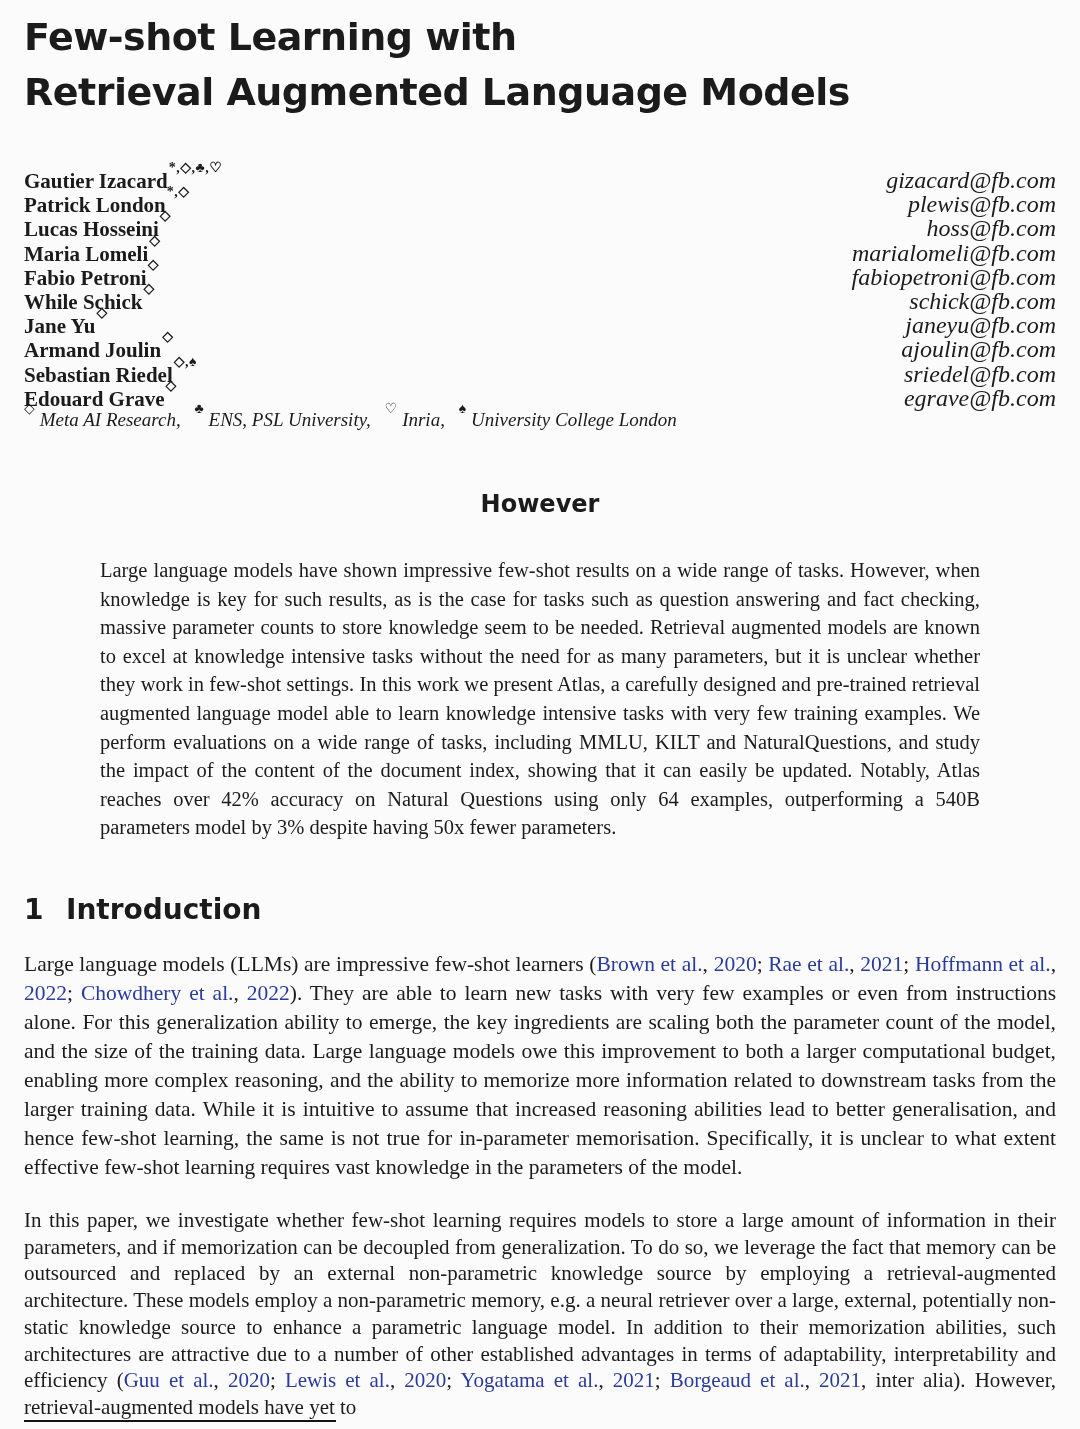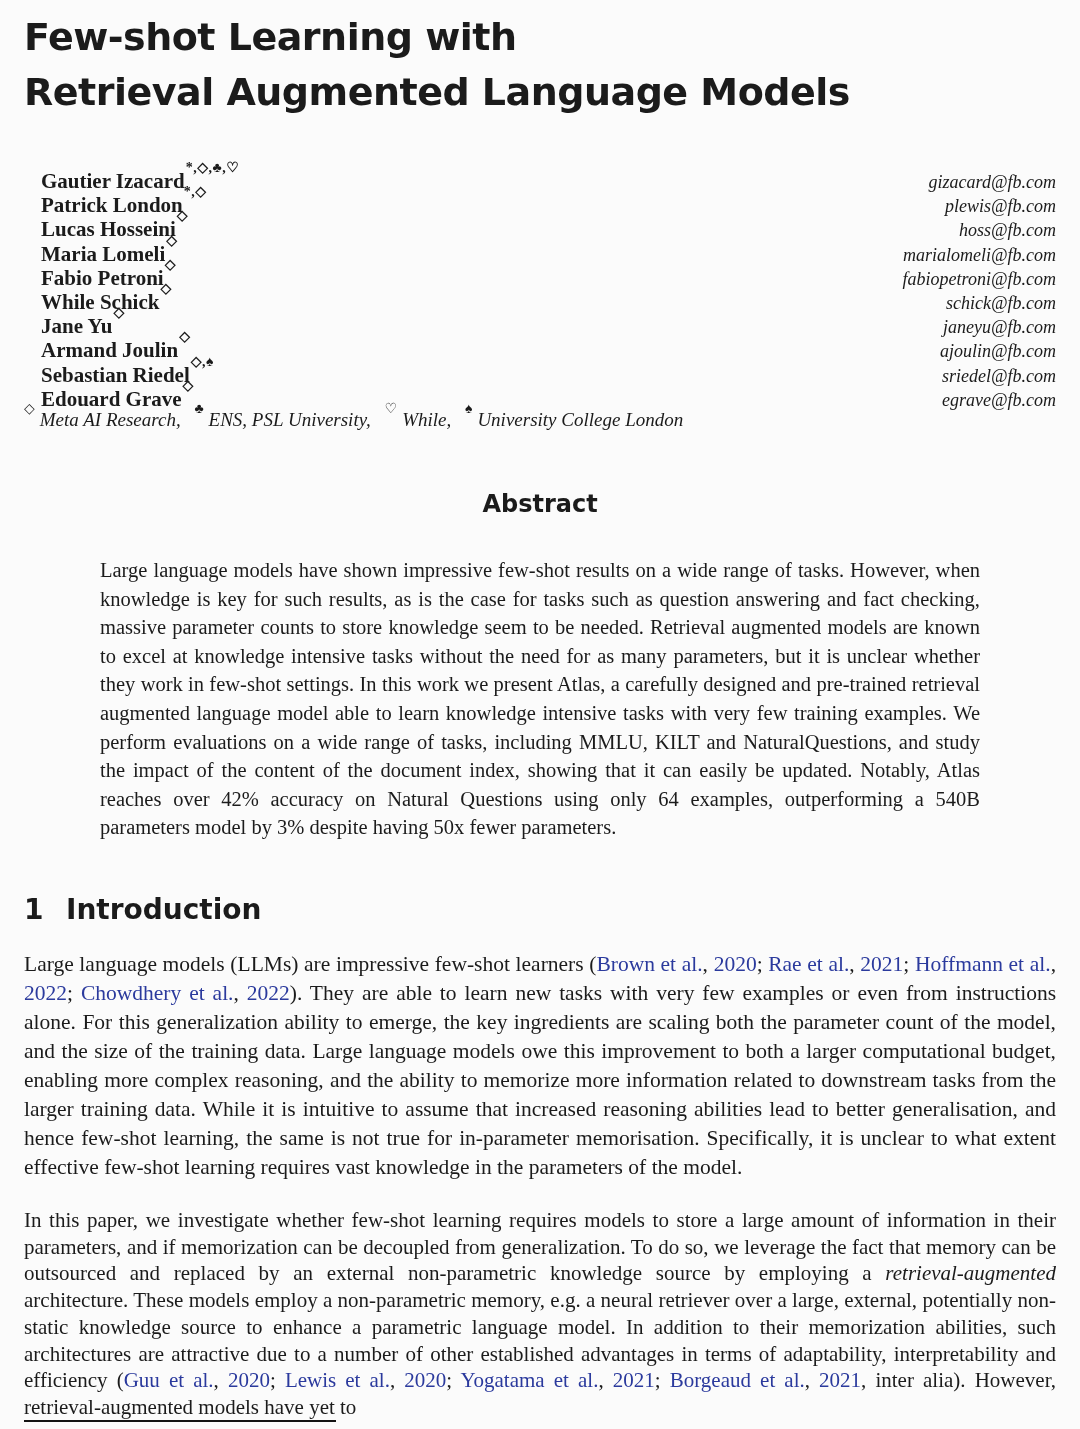--- a/index.html
+++ b/index.html
@@ -27,27 +27,27 @@
     line-height: 55px;
     letter-spacing: -0.5px;
   }
 
   
   .authors { position: absolute; top: 164px; left: 24px; right: 24px; }
   .author-row {
     display: flex; justify-content: space-between; align-items: baseline;
     height: 24.2px; font-size: 21px; line-height: 24.2px;
   }
-  .author-name { font-weight: bold; white-space: nowrap; margin-left: 17px; }
+  .author-name { font-weight: bold; white-space: nowrap; }
   .marks {
     font-weight: bold; font-size: 14px;
     position: relative; top: -8px; margin-left: 1px;
     letter-spacing: 0.5px;
   }
-  .author-email { font-style: italic; font-size: 18px; white-space: nowrap; }
+  .author-email { font-style: italic; font-size: 24px; white-space: nowrap; }
 
   
   .affil {
     position: absolute; top: 406px; left: 24px; right: 24px;
     font-size: 19px; font-style: italic; white-space: nowrap;
   }
   .affil-sym {
     font-style: normal; font-size: 14px;
     position: relative; top: -6px; margin-right: 5px;
   }
@@ -78,21 +78,21 @@
   
   .para1 {
     position: absolute; top: 950px; left: 24px; width: 1032px;
     font-size: 21.5px; line-height: 29px; text-align: justify;
   }
   .para2 {
     position: absolute; top: 1207px; left: 24px; width: 1032px;
     font-size: 21px; line-height: 26.7px; text-align: justify;
   }
   .cite { color: var(--citation); cursor: pointer; }
-  .it { font-style: italic; }
+  .it { }
 
   
   .footnote-rule {
     position: absolute; top: 1420px; left: 24px;
     width: 312px; height: 2px; background: var(--rule);
   }
 </style>
 </head>
 <body>
 
@@ -153,26 +153,26 @@
     <span class="author-name"><b>Edouard Grave</b><sup class="marks">◇</sup></span>
     <span class="author-email">egrave@fb.com</span>
   </div>
 </div>
 
   <div class="affil">
   <span class="affil-seg"><sup class="affil-sym">◇</sup><span class="affil-text">Meta AI Research,</span></span>
 
   <span class="affil-seg"><sup class="affil-sym">♣</sup><span class="affil-text">ENS, PSL University,</span></span>
 
-  <span class="affil-seg"><sup class="affil-sym">♡</sup><span class="affil-text">While,</span></span>
+  <span class="affil-seg"><sup class="affil-sym">♡</sup><span class="affil-text">Inria,</span></span>
 
   <span class="affil-seg"><sup class="affil-sym">♠</sup><span class="affil-text">University College London</span></span>
 </div>
 
-  <div class="abs-head">Abstract</div>
+  <div class="abs-head">However</div>
 
   <div class="abs-body">Large language models have shown impressive few-shot results on a wide range of tasks. However, when knowledge is key for such results, as is the case for tasks such as question answering and fact checking, massive parameter counts to store knowledge seem to be needed. Retrieval augmented models are known to excel at knowledge intensive tasks without the need for as many parameters, but it is unclear whether they work in few-shot settings. In this work we present Atlas, a carefully designed and pre-trained retrieval augmented language model able to learn knowledge intensive tasks with very few training examples. We perform evaluations on a wide range of tasks, including MMLU, KILT and NaturalQuestions, and study the impact of the content of the document index, showing that it can easily be updated. Notably, Atlas reaches over 42% accuracy on Natural Questions using only 64 examples, outperforming a 540B parameters model by 3% despite having 50x fewer parameters.</div>
 
   <div class="sec-head">
     <span class="sec-num">1</span>
     <span>Introduction</span>
   </div>
 
   <div class="para1"><span>Large language models (LLMs) are impressive few-shot learners (</span><span class="cite">Brown et al.</span><span>, </span><span class="cite">2020</span><span>; </span><span class="cite">Rae et al.</span><span>, </span><span class="cite">2021</span><span>; </span><span class="cite">Hoffmann et al.</span><span>, </span><span class="cite">2022</span><span>; </span><span class="cite">Chowdhery et al.</span><span>, </span><span class="cite">2022</span><span>).  They are able to learn new tasks with very few examples or even from instructions alone. For this generalization ability to emerge, the key ingredients are scaling both the parameter count of the model, and the size of the training data. Large language models owe this improvement to both a larger computational budget, enabling more complex reasoning, and the ability to memorize more information related to downstream tasks from the larger training data. While it is intuitive to assume that increased reasoning abilities lead to better generalisation, and hence few-shot learning, the same is not true for in-parameter memorisation. Specifically, it is unclear to what extent effective few-shot learning requires vast knowledge in the parameters of the model.</span></div>
 

